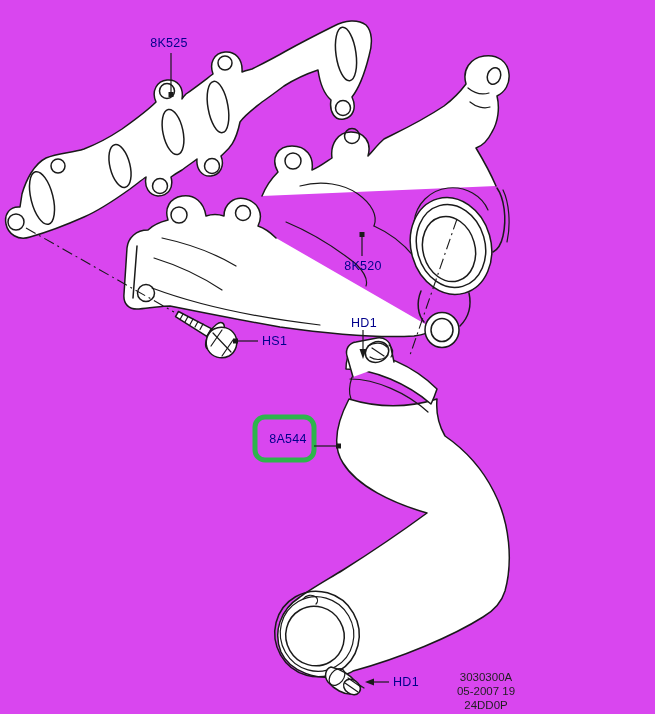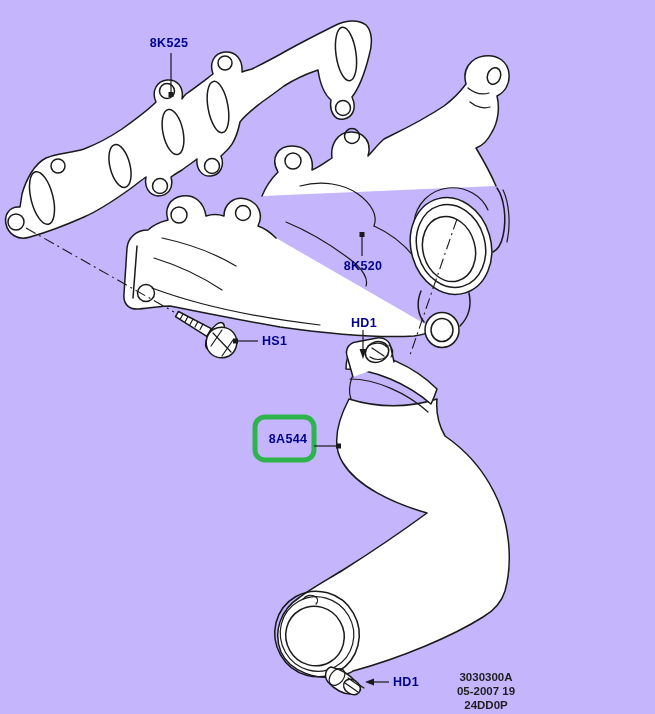--- a/index.html
+++ b/index.html
@@ -1,19 +1,18 @@
 <!DOCTYPE html>
 <html style="--label-color: #00008B; --highlight-color: #2EB44D;"><head>
 <meta charset="utf-8">
 <style>
   html,body{margin:0;padding:0;background:#fff;}
   #stage{
-    position:relative;width:655px;height:714px;background:#c4b5fd;overflow:hidden;
+    position:relative;width:655px;height:714px;background:#d946ef;overflow:hidden;
     font-family:"Liberation Sans", sans-serif;
-    font-weight:bold;
   }
   svg{display:block}
   .art{stroke:#1a1a1a;fill:none;stroke-width:1.5;stroke-linecap:round;stroke-linejoin:round;}
   .thin{stroke-width:1.2;}
   .whitefill{fill:#ffffff;}
   .centerline{stroke:#1a1a1a;stroke-width:1.1;fill:none;stroke-dasharray:11 4 2 4;}
   .leader{stroke:#1a1a1a;stroke-width:1.2;fill:none;}
   .marker{fill:#1a1a1a;stroke:none;}
   text.callout{fill:var(--label-color,#00008B);font-size:12.5px;letter-spacing:.3px;}
   text.stamp{fill:#1f1f1f;font-size:11.5px;}

